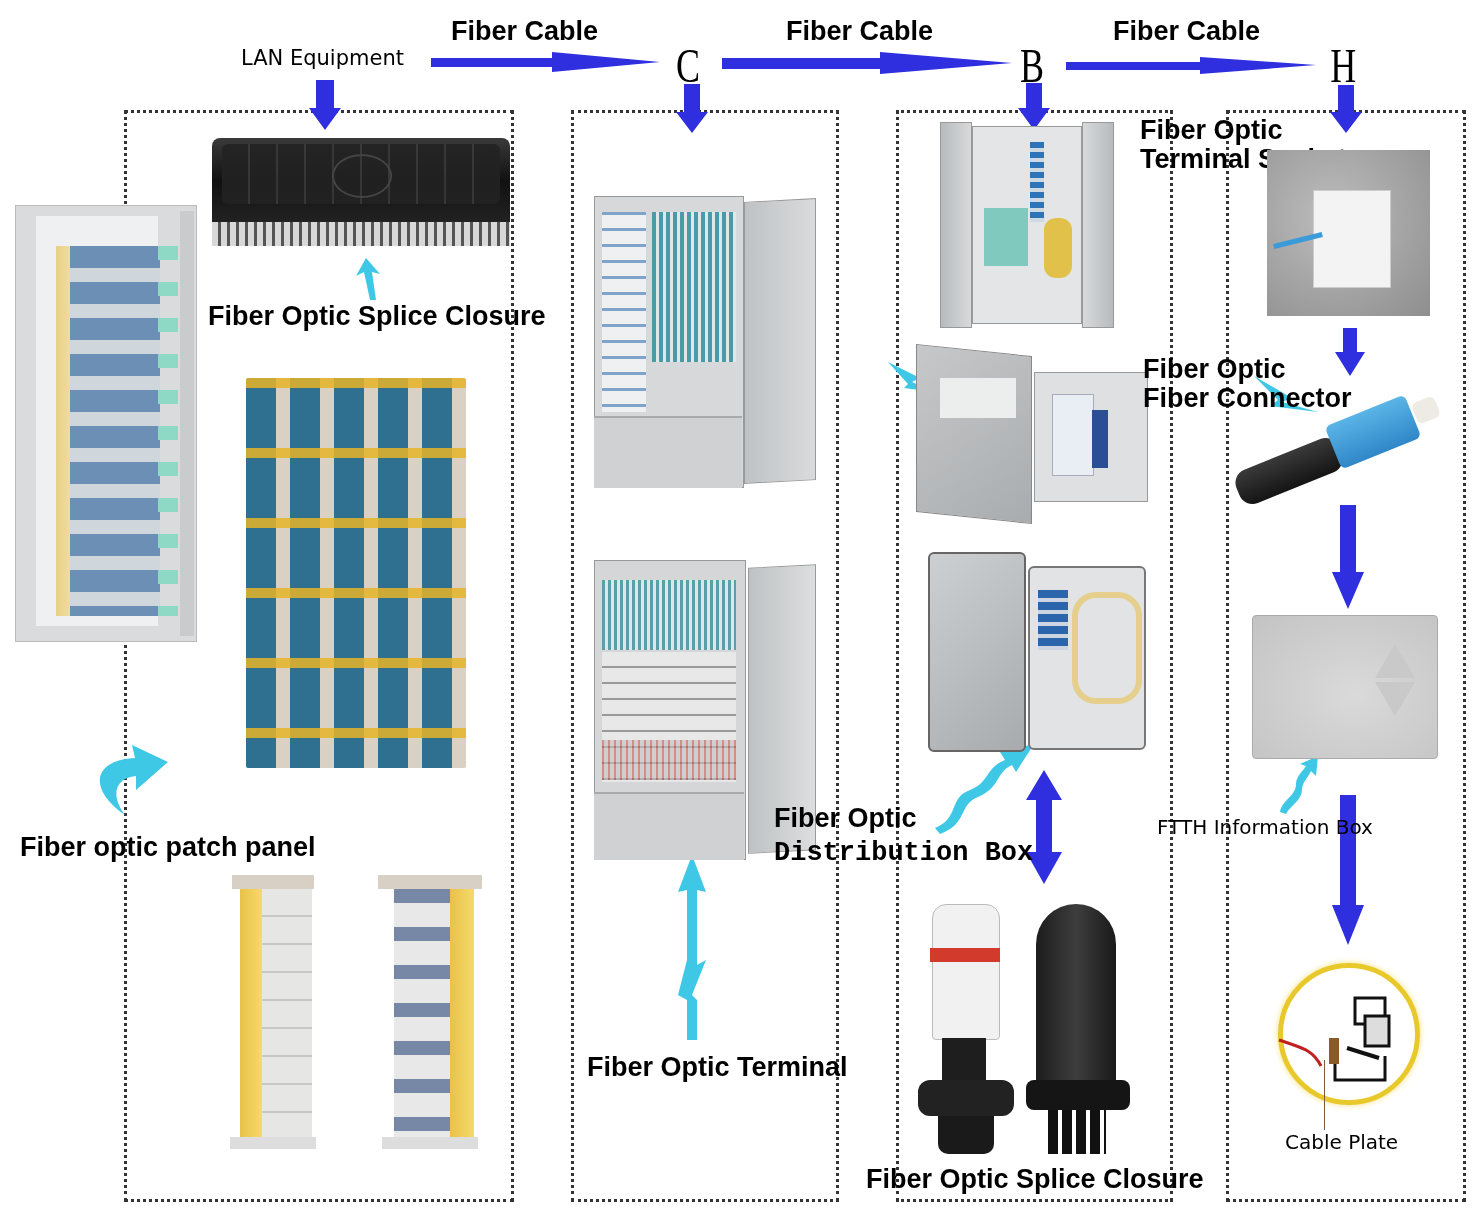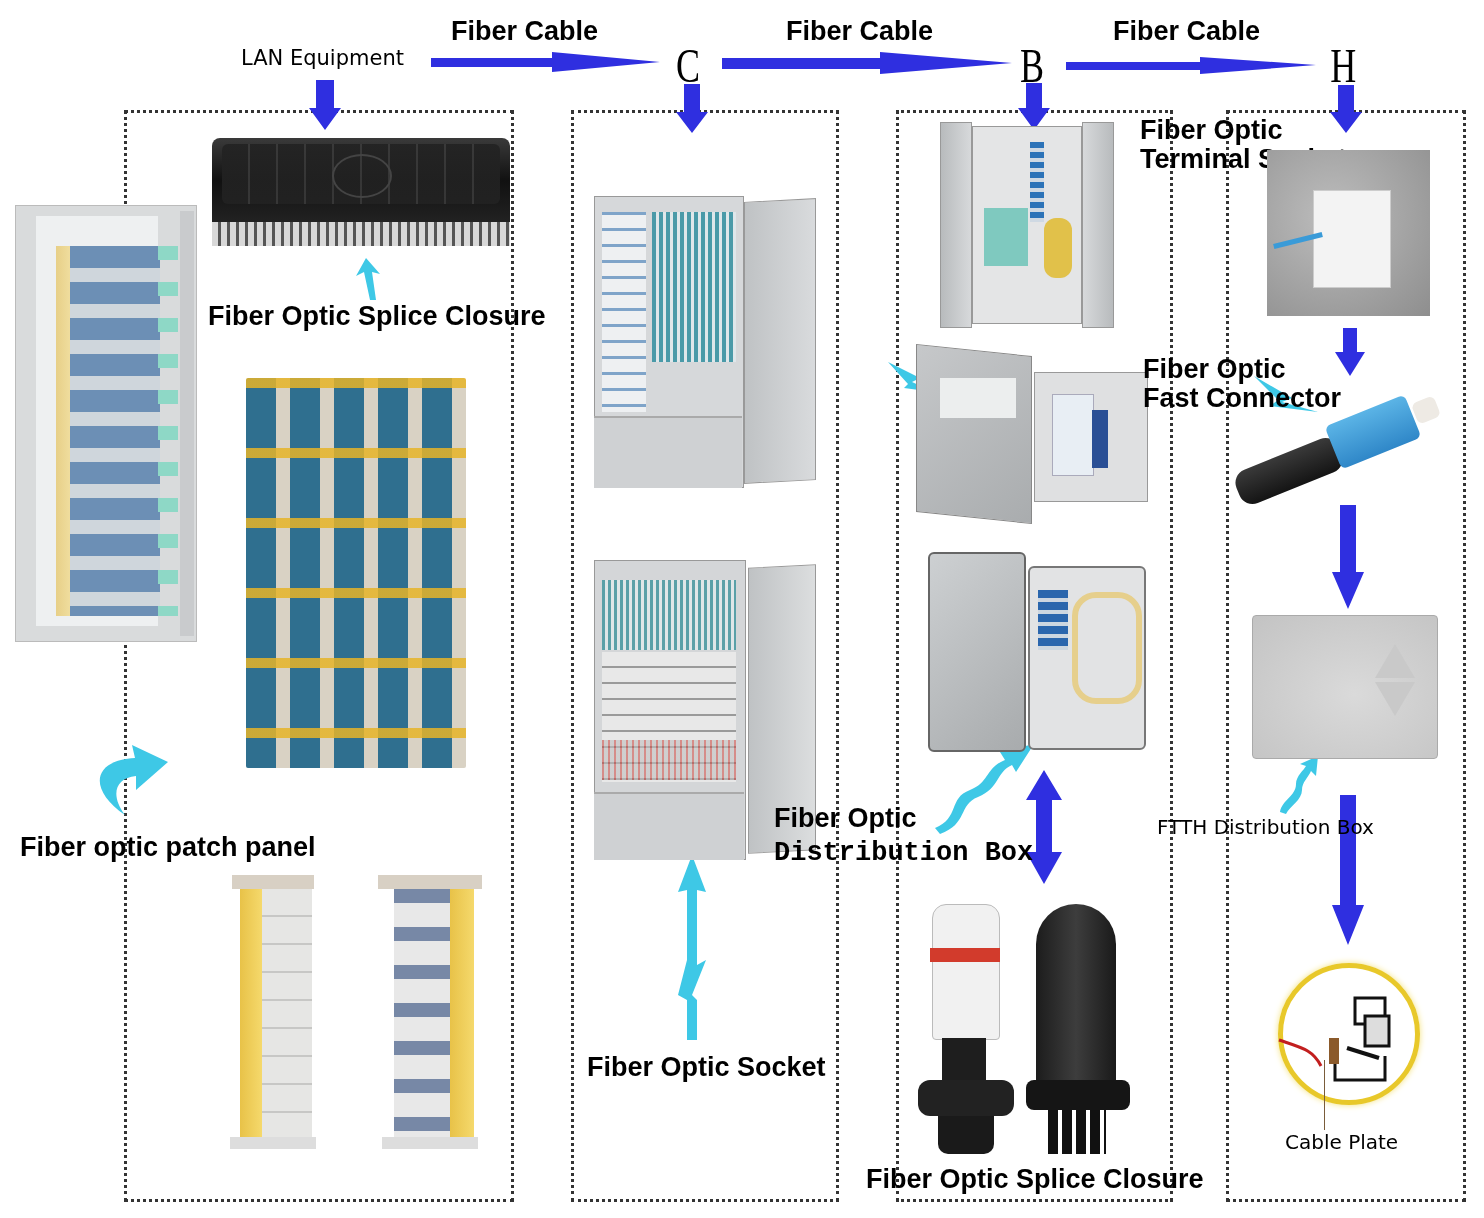--- a/index.html
+++ b/index.html
@@ -106,21 +106,21 @@
   <div class="abs" style="left:150px;top:4px;width:70px;height:280px;background:linear-gradient(90deg,#bfc2c4,#d9dbdd);transform:skewY(-3deg);border:1px solid #999;"></div>
 </div>
 <div class="abs" style="left:594px;top:560px;width:226px;height:298px;">
   <div class="abs" style="left:0;top:0;width:150px;height:298px;background:#d4d6d8;border:1px solid #999;"></div>
   <div class="abs" style="left:8px;top:20px;width:134px;height:70px;background:repeating-linear-gradient(90deg,#5aa0a8 0 3px,#dfe6e8 3px 6px);"></div>
   <div class="abs" style="left:8px;top:92px;width:134px;height:130px;background:repeating-linear-gradient(180deg,#e8e8e8 0 14px,#9a9a9a 14px 16px),linear-gradient(90deg,#bbb,#ddd);"></div>
   <div class="abs" style="left:8px;top:180px;width:134px;height:40px;background:repeating-linear-gradient(90deg,#c9504a 0 2px,#bfbfbf 2px 6px);opacity:.6;"></div>
   <div class="abs" style="left:0;top:232px;width:150px;height:66px;background:#cfd1d3;border-top:2px solid #aaa;"></div>
   <div class="abs" style="left:154px;top:6px;width:66px;height:284px;background:linear-gradient(90deg,#bfc2c4,#dcdedf);transform:skewY(-3deg);border:1px solid #999;"></div>
 </div>
-<div class="lbl" style="left:587px;top:1053px;">Fiber Optic Socket</div>
+<div class="lbl" style="left:587px;top:1053px;">Fiber Optic Terminal</div>
 
 <div class="abs" style="left:940px;top:122px;width:172px;height:204px;">
   <div class="abs" style="left:0;top:0;width:30px;height:204px;background:linear-gradient(90deg,#b8bbbd,#d7d9db);border:1px solid #999;"></div>
   <div class="abs" style="left:32px;top:4px;width:108px;height:196px;background:#e4e5e6;border:1px solid #999;"></div>
   <div class="abs" style="left:44px;top:86px;width:44px;height:58px;background:#7fc9bf;"></div>
   <div class="abs" style="left:90px;top:20px;width:14px;height:80px;background:repeating-linear-gradient(180deg,#2c73b8 0 6px,#cfd9e3 6px 10px);"></div>
   <div class="abs" style="left:104px;top:96px;width:28px;height:60px;background:#e1c14a;border-radius:12px;"></div>
   <div class="abs" style="left:142px;top:0;width:30px;height:204px;background:linear-gradient(90deg,#d7d9db,#b8bbbd);border:1px solid #999;"></div>
 </div>
 <div class="abs" style="left:916px;top:350px;width:230px;height:168px;">
@@ -152,33 +152,33 @@
 <div class="lbl" style="left:866px;top:1165px;">Fiber Optic Splice Closure</div>
 
 <div class="lbl" style="left:1140px;top:116px;">Fiber Optic</div>
 <div class="lbl" style="left:1140px;top:145px;">Terminal Socket</div>
 <div class="abs" style="left:1267px;top:150px;width:163px;height:166px;background:radial-gradient(ellipse at 40% 40%,#bdbdbd,#8e8e8e);">
   <div class="abs" style="left:46px;top:40px;width:76px;height:96px;background:#f3f3f3;border:1px solid #ccc;"></div>
   <div class="abs" style="left:6px;top:88px;width:50px;height:5px;background:#3a9bd8;transform:rotate(-14deg);"></div>
 </div>
 
 <div class="lbl" style="left:1143px;top:355px;">Fiber Optic</div>
-<div class="lbl" style="left:1143px;top:384px;">Fast Connector</div>
+<div class="lbl" style="left:1143px;top:384px;">Fiber Connector</div>
 <div class="abs" style="left:1234px;top:395px;width:220px;height:110px;">
   <div class="abs" style="left:0;top:58px;width:110px;height:36px;background:linear-gradient(180deg,#3a3a3a,#141414);border-radius:14px;transform:rotate(-22deg);"></div>
   <div class="abs" style="left:96px;top:14px;width:86px;height:46px;background:linear-gradient(180deg,#5bb4e6,#2f87c8);border-radius:6px;transform:rotate(-22deg);"></div>
   <div class="abs" style="left:180px;top:4px;width:24px;height:22px;background:#eeeae4;border-radius:6px;transform:rotate(-22deg);"></div>
 </div>
 
 <div class="abs" style="left:1252px;top:615px;width:184px;height:142px;background:radial-gradient(ellipse at 55% 55%,#dadada,#c3c3c3);border:1px solid #aaa;border-radius:4px;">
   <div class="abs" style="left:16px;top:18px;width:44px;height:12px;color:#22276a;font-size:12px;font-weight:bold;"></div>
   <div class="abs" style="left:122px;top:28px;width:0;height:0;border-left:20px solid transparent;border-right:20px solid transparent;border-bottom:34px solid #c9c9c9;"></div>
   <div class="abs" style="left:122px;top:66px;width:0;height:0;border-left:20px solid transparent;border-right:20px solid transparent;border-top:34px solid #c9c9c9;"></div>
 </div>
-<div class="lbl-sm" style="left:1157px;top:815px;">FTTH Distribution Box</div>
+<div class="lbl-sm" style="left:1157px;top:815px;">FTTH Information Box</div>
 
 <div class="abs" style="left:1278px;top:963px;width:142px;height:142px;border:5px solid #e8c82a;border-radius:50%;box-sizing:border-box;box-shadow:0 0 6px #f4e27a;">
   <svg width="142" height="142">
     <path d="M-4,72 C20,80 30,82 38,98" stroke="#c21f1f" stroke-width="3" fill="none"></path>
     <rect x="46" y="70" width="10" height="26" fill="#8b5a2b"></rect>
     <path d="M52,96 L52,112 L102,112 L102,88" stroke="#111" stroke-width="3" fill="none"></path>
     <rect x="72" y="30" width="30" height="26" fill="#fff" stroke="#111" stroke-width="3"></rect>
     <rect x="82" y="48" width="24" height="30" fill="#ddd" stroke="#111" stroke-width="3"></rect>
     <path d="M64,80 L96,90" stroke="#111" stroke-width="4"></path>
   </svg>

